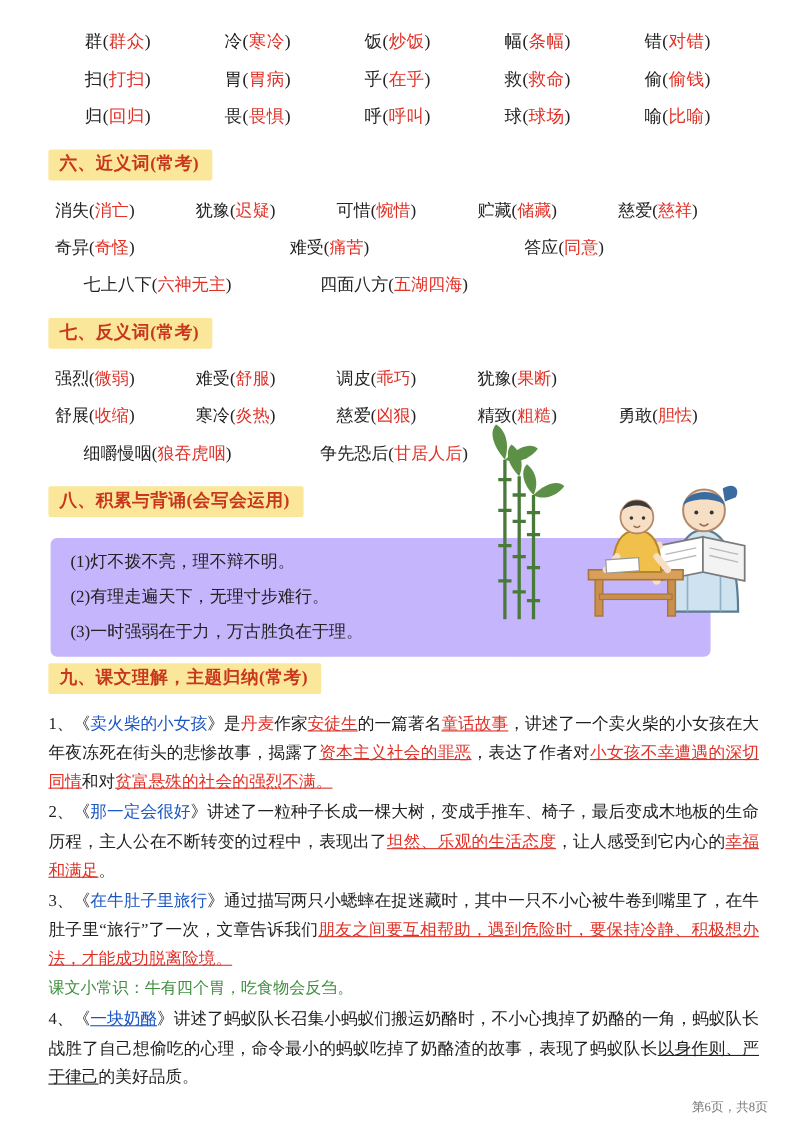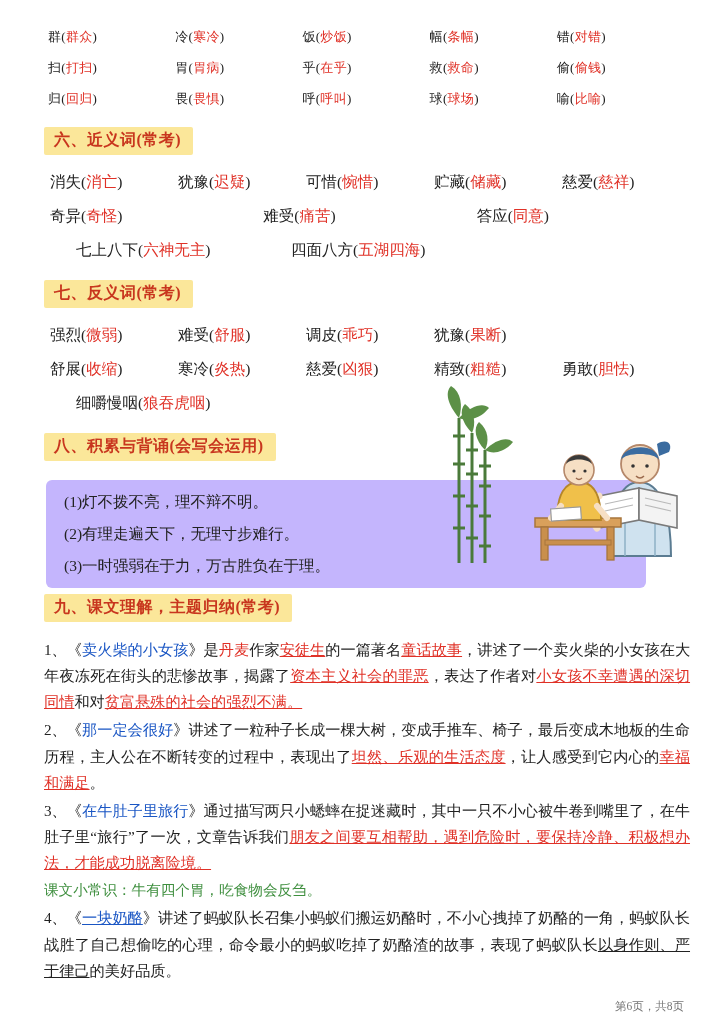--- a/index.html
+++ b/index.html
@@ -9,21 +9,21 @@
     font-family:"Liberation Serif", serif;
     color:#222;
     position:relative;
     overflow:hidden;
   }
   .page { position:relative; width:724px; height:1024px; padding:0; box-sizing:border-box; }
 
   
   .wordblock { padding:28px 40px 0 48px; }
   .wrow { display:flex; margin-bottom:13px; }
-  .wcell { flex:1 1 0; font-size:13px; letter-spacing:0.3px; white-space:nowrap; }
+  .wcell { flex:1 1 0; font-size:16px; letter-spacing:0.3px; white-space:nowrap;margin-left:29px; }
   .wcell .hl { color:#e03127; }
 
   
   .sechdr {
     display:inline-block;
     background:#fbe79a;
     color:#c8361e;
     font-weight:bold;
     font-size:16px;
     padding:3px 12px 4px 10px;
@@ -72,21 +72,21 @@
   }
   .para p { margin:0 0 2px 0; }
   .u-red { color:#e03127; text-decoration:underline; text-decoration-color:#e03127; }
   .t-blue { color:#1a56c4; }
   .t-red { color:#e03127; }
   .u-plain { text-decoration:underline; }
   .note { color:#3f8f3f; font-size:14.6px; }
 
   .footer {
     position:absolute;
-    right:40px;
+    right:26px;
     bottom:10px;
     font-size:11.5px;
     color:#777;
   }
 </style>
 </head>
 <body>
 
 <div class="page">
 
@@ -148,20 +148,21 @@
     </div>
     <div class="lrow">
       <div class="lcell c5"><span>舒展(</span><span class="red">收缩</span><span>)</span></div>
       <div class="lcell c5"><span>寒冷(</span><span class="red">炎热</span><span>)</span></div>
       <div class="lcell c5"><span>慈爱(</span><span class="red">凶狠</span><span>)</span></div>
       <div class="lcell c5"><span>精致(</span><span class="red">粗糙</span><span>)</span></div>
       <div class="lcell c5"><span>勇敢(</span><span class="red">胆怯</span><span>)</span></div>
     </div>
     <div class="lrow">
       <div class="lcell c2a"><span>细嚼慢咽(</span><span class="red">狼吞虎咽</span><span>)</span></div>
+      <div class="lcell c2b"><span>争先恐后(</span><span class="red">甘居人后</span><span>)</span></div>
     </div>
   </div>
 
   
   <div class="illus">
     <svg viewBox="0 0 255 190" width="255" height="190">
 
       <g stroke="#4a7a3a" stroke-width="3" fill="none">
         <path d="M20,185 L20,40"></path>
         <path d="M33,185 L33,55"></path>

